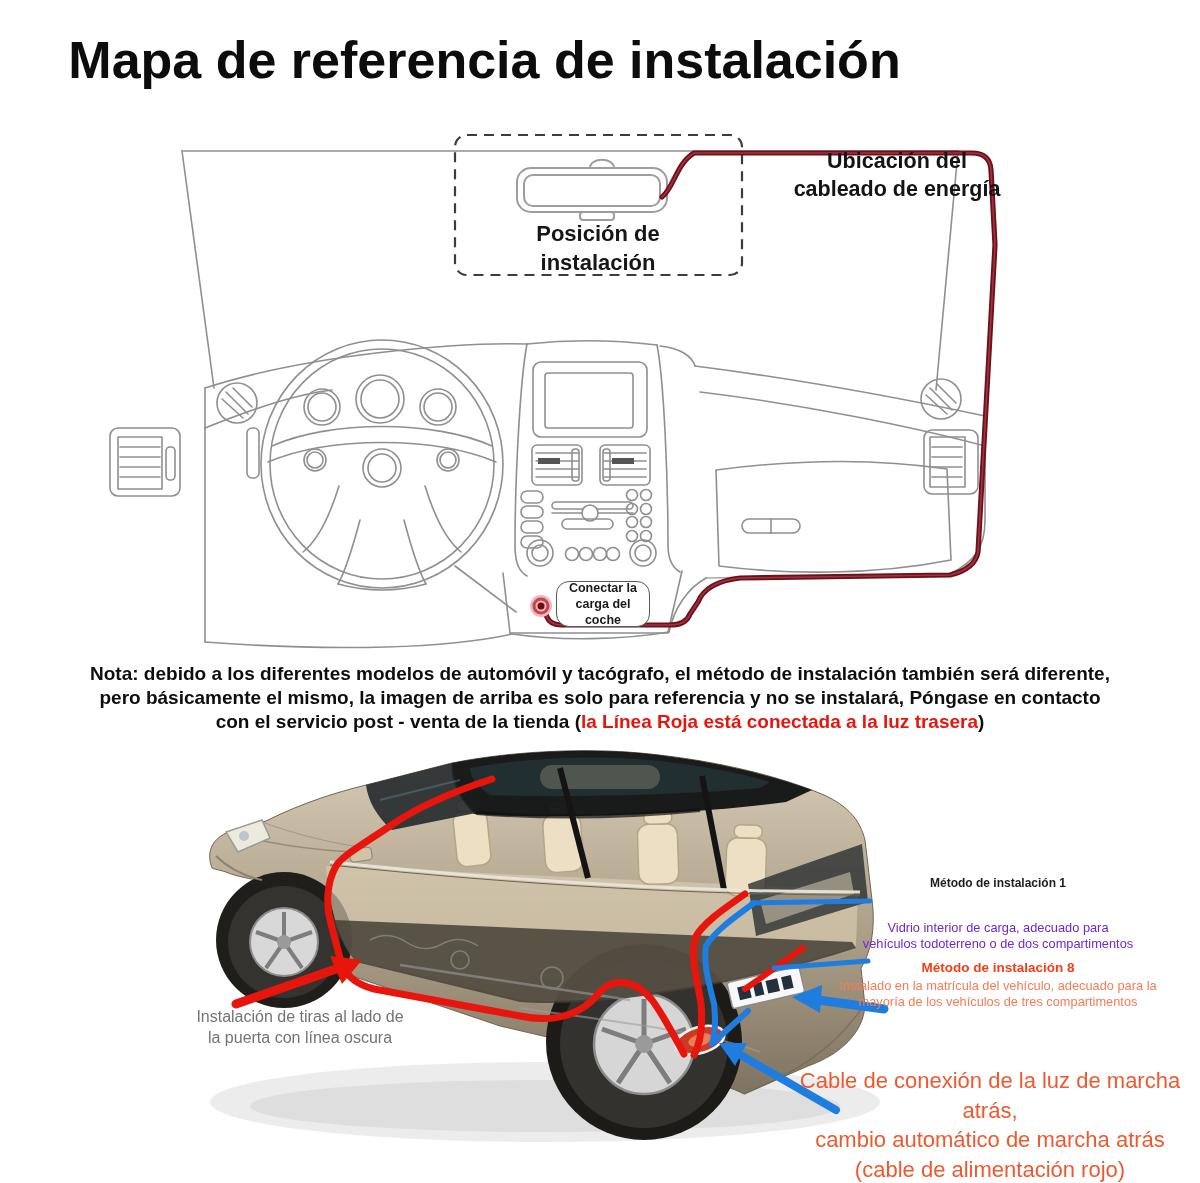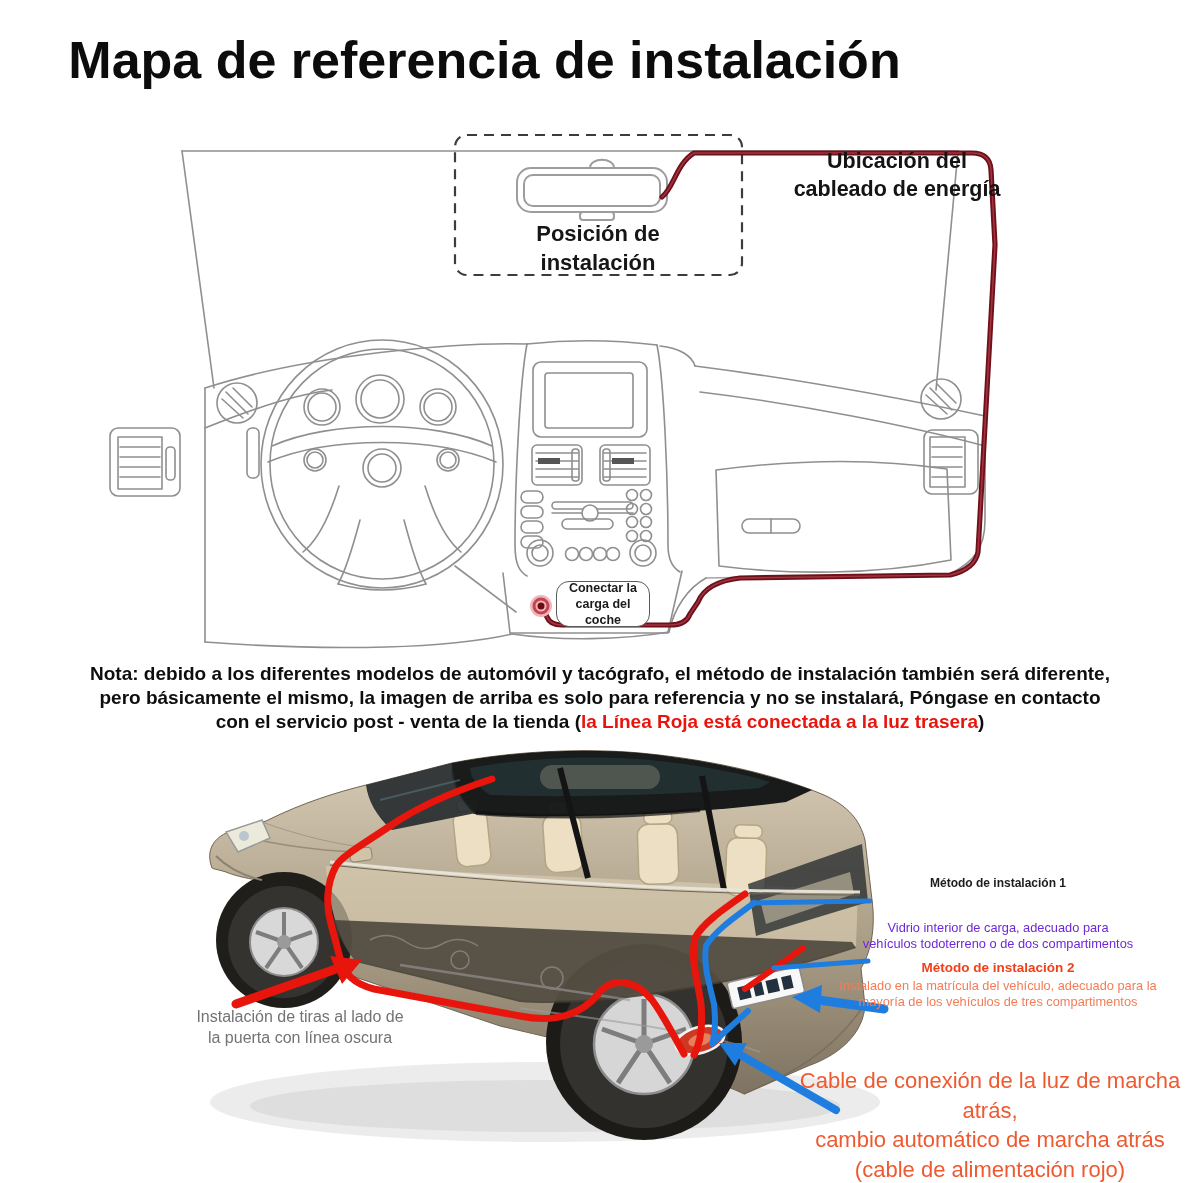--- a/index.html
+++ b/index.html
@@ -298,21 +298,21 @@
 carga del coche</div>
 
 <div class="lbl" id="note"><span>Nota: debido a los diferentes modelos de automóvil y tacógrafo, el método de instalación también será diferente,
 pero básicamente el mismo, la imagen de arriba es solo para referencia y no se instalará, Póngase en contacto
 con el servicio post - venta de la tienda (</span><span class="hl">la Línea Roja está conectada a la luz trasera</span><span>)</span></div>
 
 <div class="lbl" id="met1-title">Método de instalación 1</div>
 <div class="lbl" id="met1-body">Vidrio interior de carga, adecuado para
 vehículos todoterreno o de dos compartimentos</div>
 
-<div class="lbl" id="met2-title">Método de instalación 2</div>
+<div class="lbl" id="met2-title">Método de instalación 8</div>
 <div class="lbl" id="met2-body">Instalado en la matrícula del vehículo, adecuado para la
 mayoría de los vehículos de tres compartimentos</div>
 
 <div class="lbl" id="strips-label">Instalación de tiras al lado de
 la puerta con línea oscura</div>
 
 <div class="lbl" id="reverse-label">Cable de conexión de la luz de marcha atrás,
 cambio automático de marcha atrás
 (cable de alimentación rojo)</div>
 

